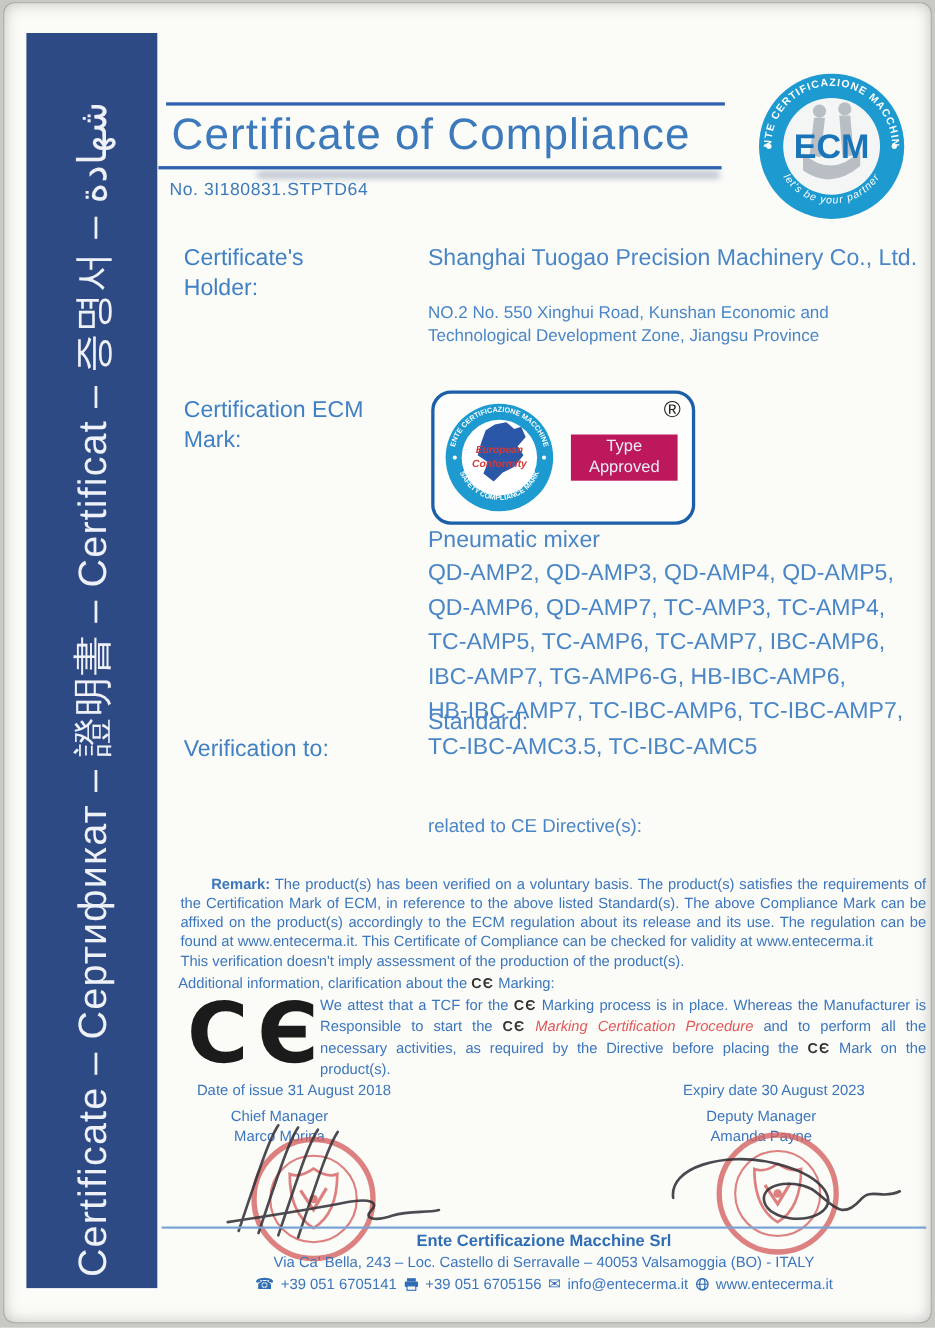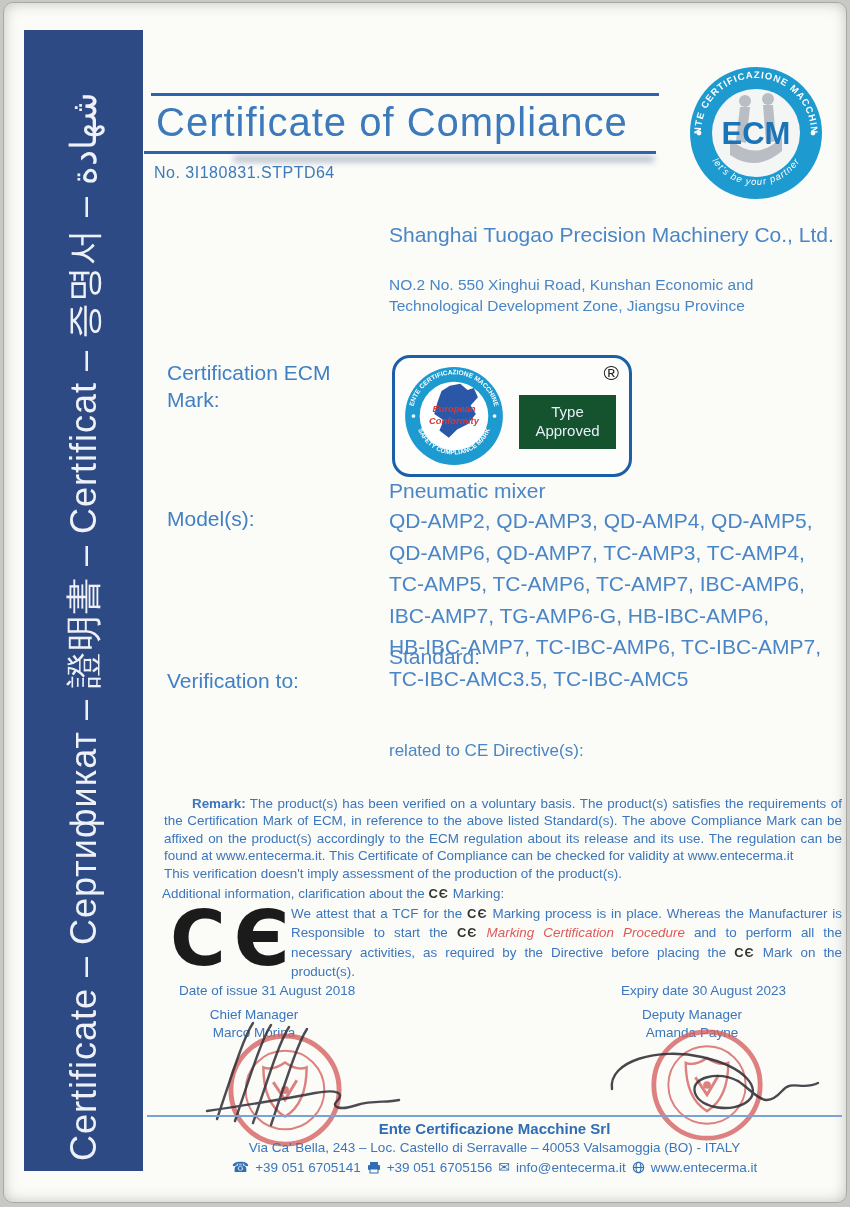--- a/index.html
+++ b/index.html
@@ -54,21 +54,21 @@
   .directive-value{top:759px;font-size:17px;}
 
   
   .mark-box{
     position:absolute;left:388px;top:352px;width:234px;height:116px;
     border:3px solid #1a5fa8;border-radius:18px;background:#fdfdfb;
   }
   .mark-badge{position:absolute;left:7px;top:6px;width:104px;height:104px;}
   .registered{position:absolute;right:10px;top:3px;font-size:21px;color:#222;}
   .type-approved{
-    position:absolute;right:13px;top:37px;width:97px;height:54px;background:#14532d;
+    position:absolute;right:13px;top:37px;width:97px;height:42px;background:#be185d;
     color:#e8eef8;font-size:15px;text-align:center;line-height:1.25;
     display:flex;align-items:center;justify-content:center;white-space:pre-line;
   }
 
   
   .remark{
     position:absolute;left:160px;top:792px;width:678px;
     font-size:13.4px;color:#3b76bd;line-height:1.3;text-align:justify;
   }
   .remark b{font-weight:bold;padding-left:28px;}
@@ -144,20 +144,22 @@
         <textPath href="#arcTopBig" startOffset="50%" text-anchor="middle">ENTE CERTIFICAZIONE MACCHINE</textPath>
       </text>
       <text font-size="9.5" font-style="italic" fill="#ffffff" letter-spacing="1" font-family="Liberation Sans, sans-serif">
         <textPath href="#arcBotBig" startOffset="50%" text-anchor="middle">let's be your partner</textPath>
       </text>
       <circle cx="13" cy="70" r="2.4" fill="#fff"></circle>
       <circle cx="127" cy="70" r="2.4" fill="#fff"></circle>
     </svg>
   </div>
 
+  <div class="flabel holder-label">Certificate's
+Holder:</div>
   <div class="fvalue holder-name">Shanghai Tuogao Precision Machinery Co., Ltd.</div>
   <div class="fvalue holder-address">NO.2 No. 550 Xinghui Road, Kunshan Economic and Technological Development Zone, Jiangsu Province</div>
 
   <div class="flabel mark-label">Certification ECM
 Mark:</div>
   <div class="mark-box">
     <div class="mark-badge">
       <svg width="104" height="104" viewBox="0 0 100 100">
         <circle cx="50" cy="50" r="47" fill="#1d9ad0"></circle>
         <circle cx="50" cy="50" r="33" fill="#ffffff"></circle>
@@ -175,21 +177,20 @@
         <circle cx="11" cy="50" r="1.8" fill="#fff"></circle>
         <circle cx="89" cy="50" r="1.8" fill="#fff"></circle>
       </svg>
     </div>
     <div class="registered">®</div>
     <div class="type-approved">Type
 Approved</div>
   </div>
 
   <div class="fvalue product-value">Pneumatic mixer</div>
-  <div class="flabel models-label">Model(s):</div>
   <div class="fvalue models-value">QD-AMP2, QD-AMP3, QD-AMP4, QD-AMP5,
 QD-AMP6, QD-AMP7, TC-AMP3, TC-AMP4,
 TC-AMP5, TC-AMP6, TC-AMP7, IBC-AMP6,
 IBC-AMP7, TG-AMP6-G, HB-IBC-AMP6,
 HB-IBC-AMP7, TC-IBC-AMP6, TC-IBC-AMP7,
 TC-IBC-AMC3.5, TC-IBC-AMC5</div>
 
   <div class="flabel verif-label">Verification to:</div>
   <div class="fvalue standard-head">Standard:</div>
   <div class="fvalue directive-head">related to CE Directive(s):</div>

